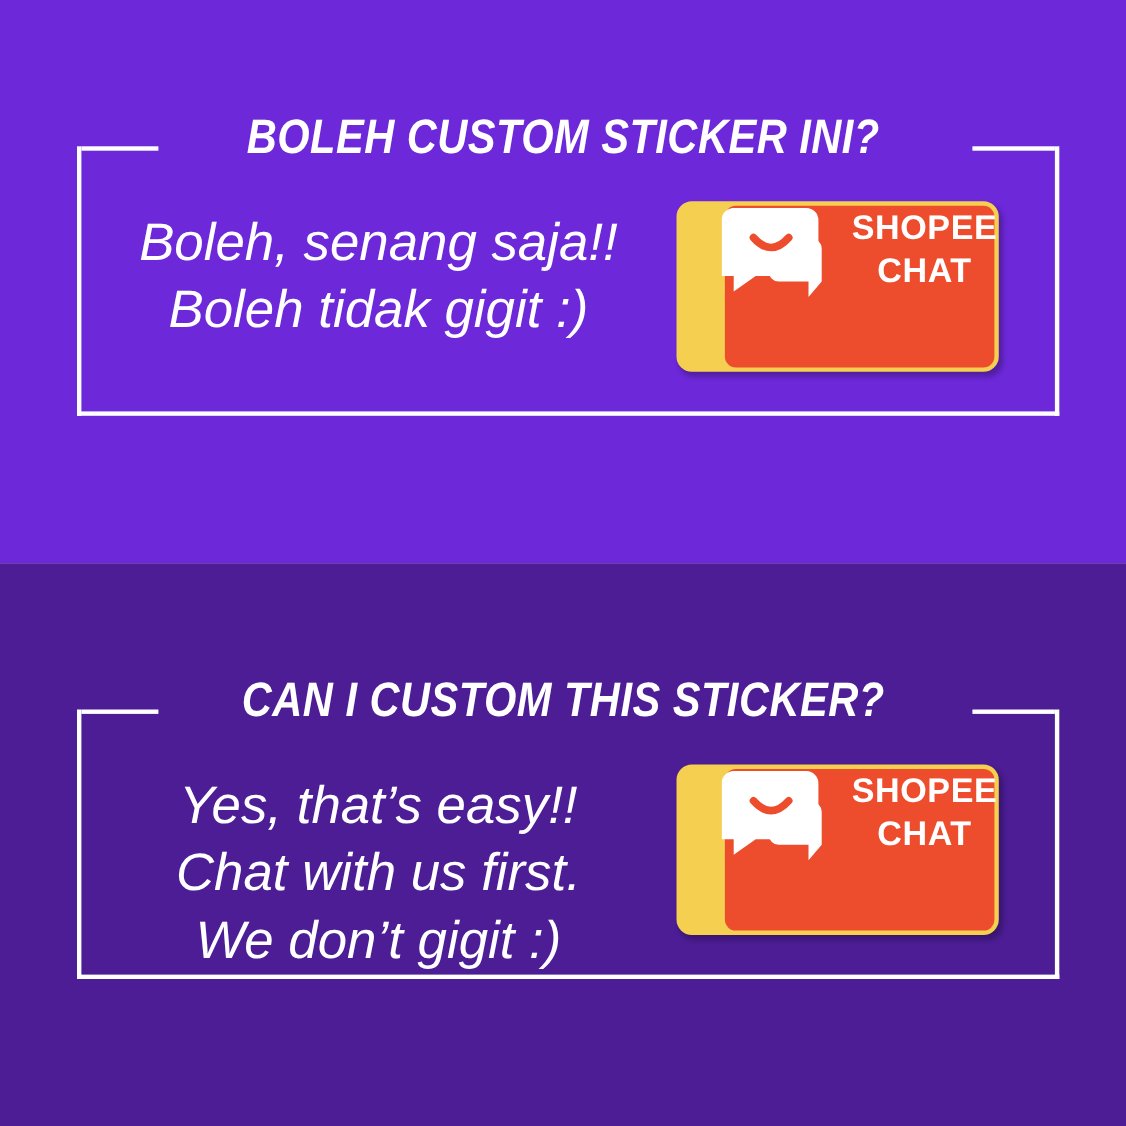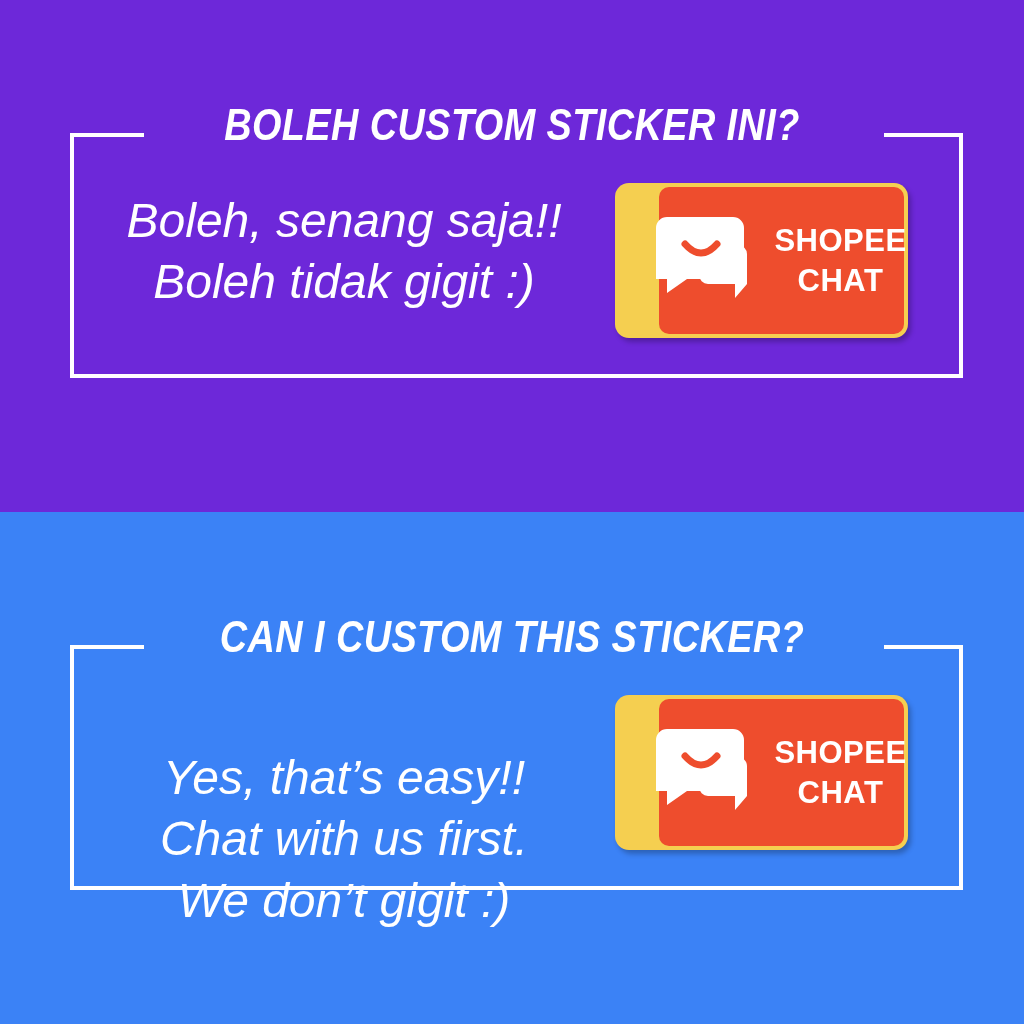--- a/index.html
+++ b/index.html
@@ -80,21 +80,20 @@
     display:flex;
     align-items:center;
     justify-content:flex-start;
     box-shadow:3px 4px 5px rgba(0,0,0,0.25);
   }
   .chat-button-inner {
     position:absolute;
     inset:4px;
     border-radius:10px;
     display:flex;
-    align-items:center;
     justify-content:center;
     gap:14px;
     margin-left:40px;
   }
   .chat-icon {
     flex:0 0 auto;
     width:104px; height:92px;
     display:block;
   }
   .chat-label {
@@ -153,30 +152,30 @@
         </svg>
 
         <div class="chat-label">
           <span class="l">SHOPEE</span>
           <span class="l">CHAT</span>
         </div>
       </div>
     </div>
   </div>
 
-  <div class="panel" id="panel-bottom" style="background: #3b82f6;">
+  <div class="panel" id="panel-bottom" style="background: #4c1d95;">
 
     <div class="frame" id="frame-bottom" style="top:133px;">
       <span class="frame-top-left"></span>
       <span class="frame-top-right"></span>
     </div>
 
     <div class="title" id="title-bottom" style="top:103px;">CAN I CUSTOM THIS STICKER?</div>
 
-    <div class="copy" id="copy-bottom" style="top:190px;margin-top:45px;">
+    <div class="copy" id="copy-bottom" style="top:190px;">
       <span class="line">Yes, that’s easy!!</span>
       <span class="line">Chat with us first.</span>
       <span class="line">We don’t gigit :)</span>
     </div>
 
     <div class="chat-button" id="btn-bottom" style="top:183px; background:#f5cf50;">
       <div class="chat-button-inner" style="background:#ee4d2d;">
 
         <svg class="chat-icon" viewBox="0 0 104 92">
           <path fill="#ffffff" d="M52 30 h30 a9 9 0 0 1 9 9 v30 l-12 14 v-14 h-27 a9 9 0 0 1 -9 -9 v-21 a9 9 0 0 1 9 -9 z"></path>

